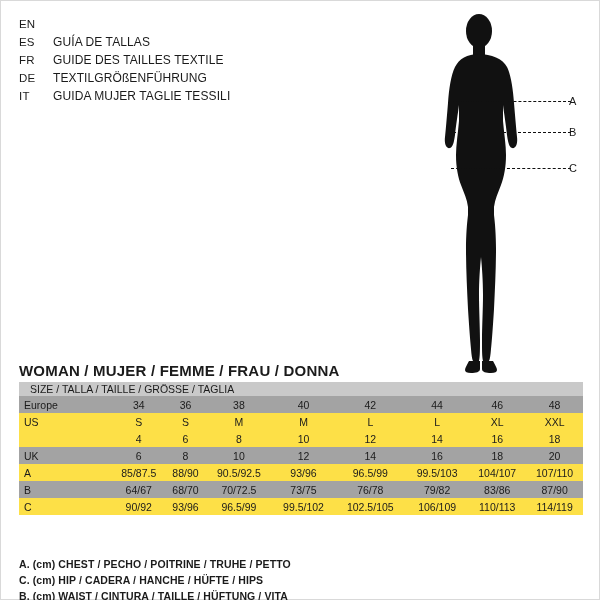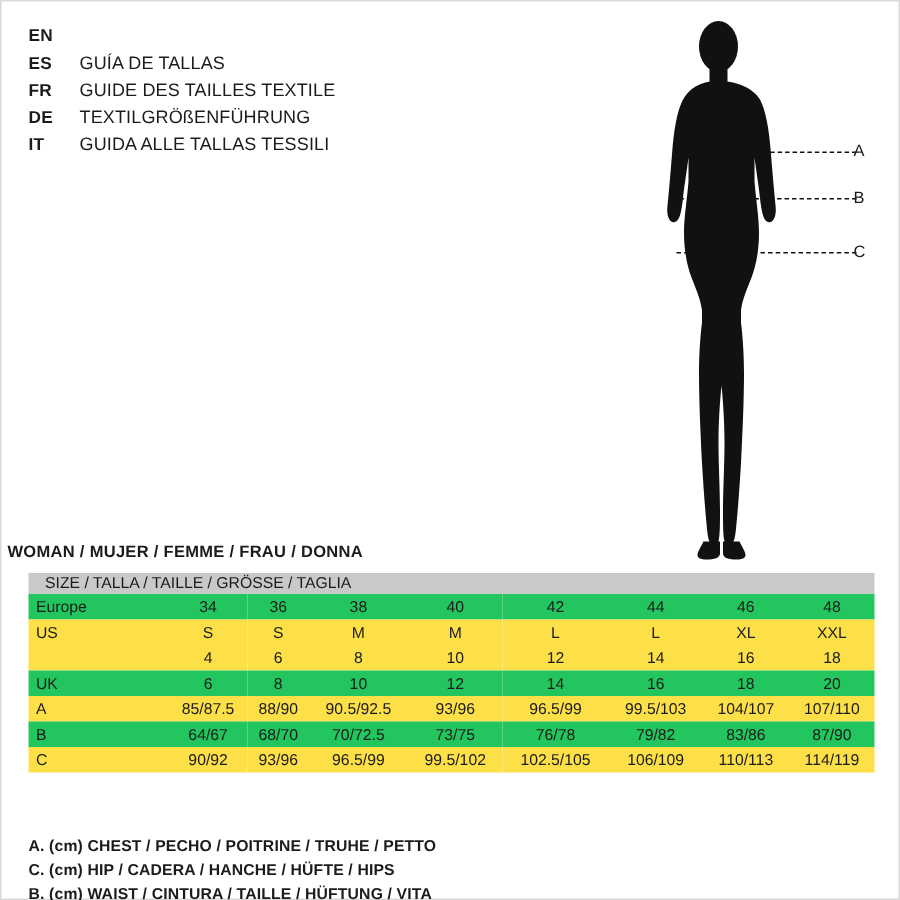--- a/index.html
+++ b/index.html
@@ -36,21 +36,20 @@
     align-items: baseline;
     height: 18px;
     line-height: 18px;
   }
   .lang-code {
     width: 34px;
     flex: 0 0 34px;
     font-size: 11.5px;
     letter-spacing: 0.2px;
     color: #1b1b1b;
-    font-weight: bold;
   }
   .lang-title {
     font-size: 12px;
     letter-spacing: 0.1px;
     color: #1b1b1b;
   }
 
   
   .figure-wrap {
     position: absolute;
@@ -72,23 +71,23 @@
   .measure-label {
     position: absolute;
     font-size: 11px;
     color: #1b1b1b;
     line-height: 11px;
   }
 
   
   .woman-title {
     position: absolute;
-    left: 4px;
+    left: 18px;
     top: 361px;
-    font-size: 11px;
+    font-size: 15px;
     font-weight: bold;
     letter-spacing: 0.2px;
     color: #1b1b1b;
   }
 
   table.size-table {
     position: absolute;
     left: 18px;
     top: 381px;
     width: 564px;
@@ -109,21 +108,21 @@
     width: 88px;
   }
   tr.header-row td {
     background: #c9c9c9;
     font-size: 10.5px;
     text-align: left;
     padding-left: 11px;
     height: 14px;
   }
   tr.shade td { background: #fde047; }
-  tr.plain td { background: #22c55e; }
+  tr.plain td { background: #a3a3a3; }
 
   
   .legend {
     position: absolute;
     left: 18px;
     top: 555px;
     width: 560px;
   }
   .legend-row {
     font-size: 10.5px;
@@ -149,21 +148,21 @@
     <div class="lang-row">
       <span class="lang-code">FR</span>
       <span class="lang-title">GUIDE DES TAILLES TEXTILE</span>
     </div>
     <div class="lang-row">
       <span class="lang-code">DE</span>
       <span class="lang-title">TEXTILGRÖßENFÜHRUNG</span>
     </div>
     <div class="lang-row">
       <span class="lang-code">IT</span>
-      <span class="lang-title">GUIDA ALLE TALLAS TESSILI</span>
+      <span class="lang-title">GUIDA MUJER TAGLIE TESSILI</span>
     </div>
   </div>
 
   <div class="figure-wrap">
     <svg class="figure-svg" width="185" height="365" viewBox="0 0 185 365">
       <g fill="#111111">
 
         <ellipse cx="78" cy="22" rx="13" ry="17"></ellipse>
 
         <rect x="72" y="36" width="12" height="12"></rect>

